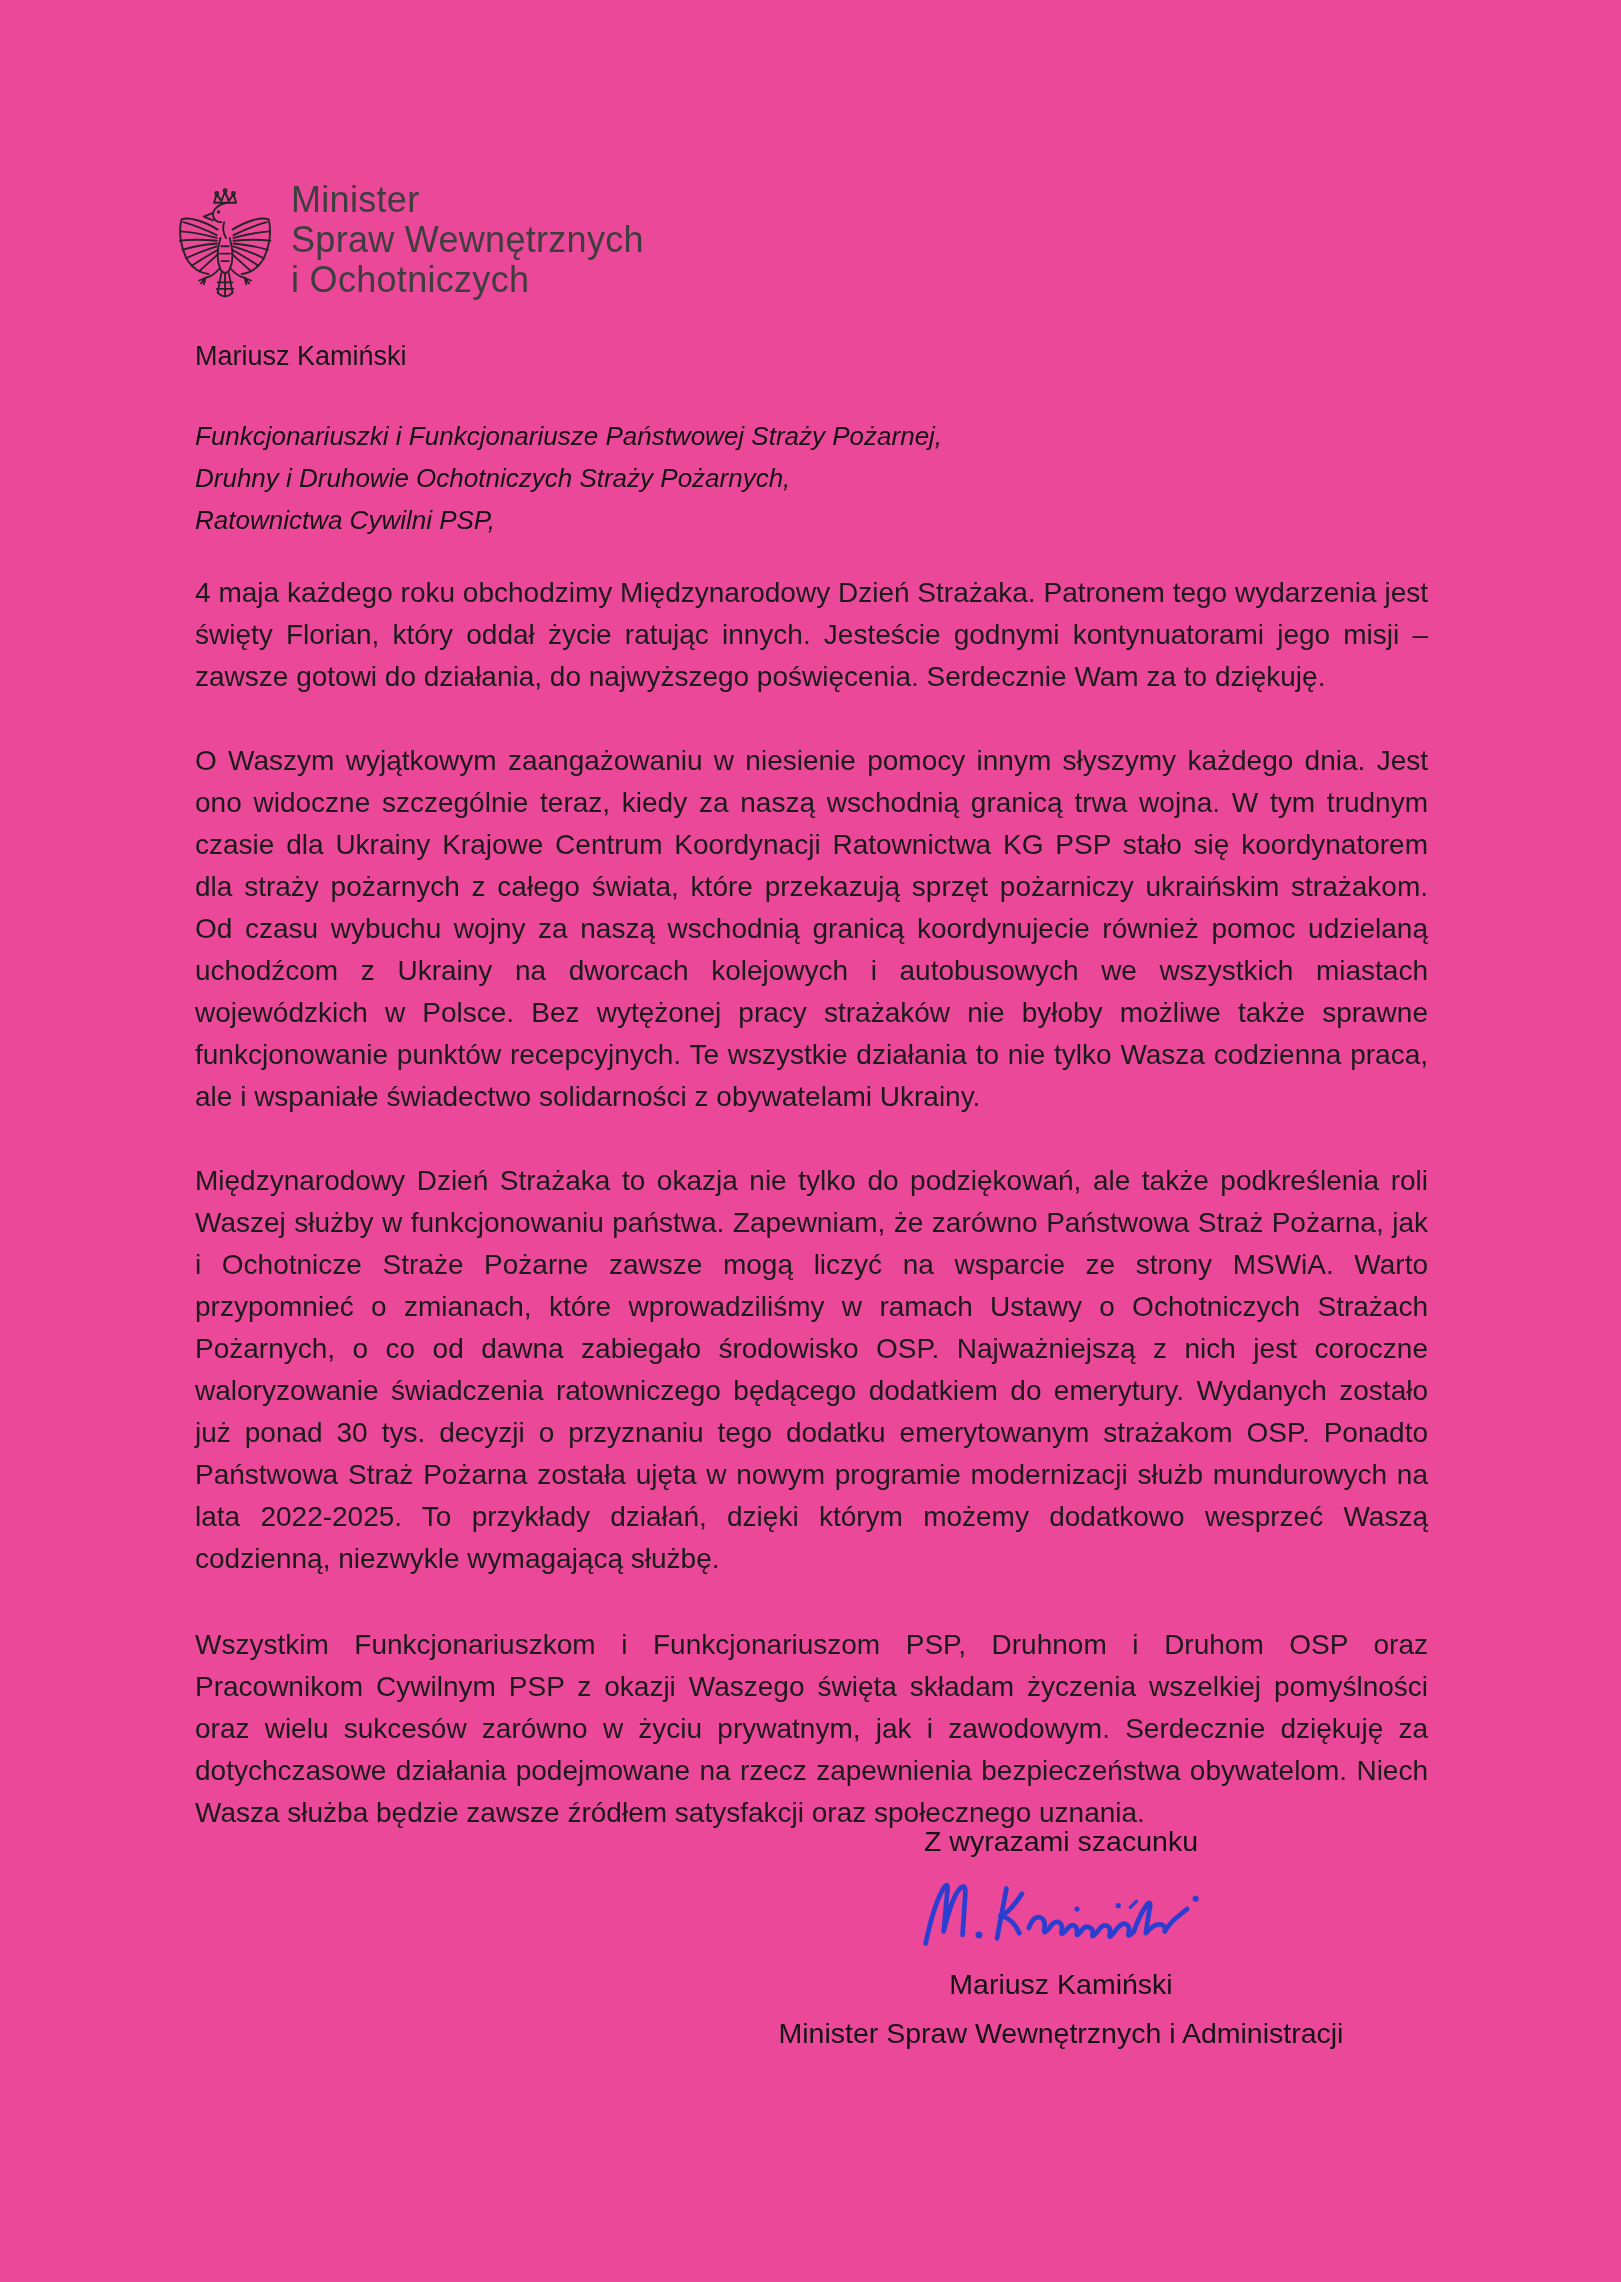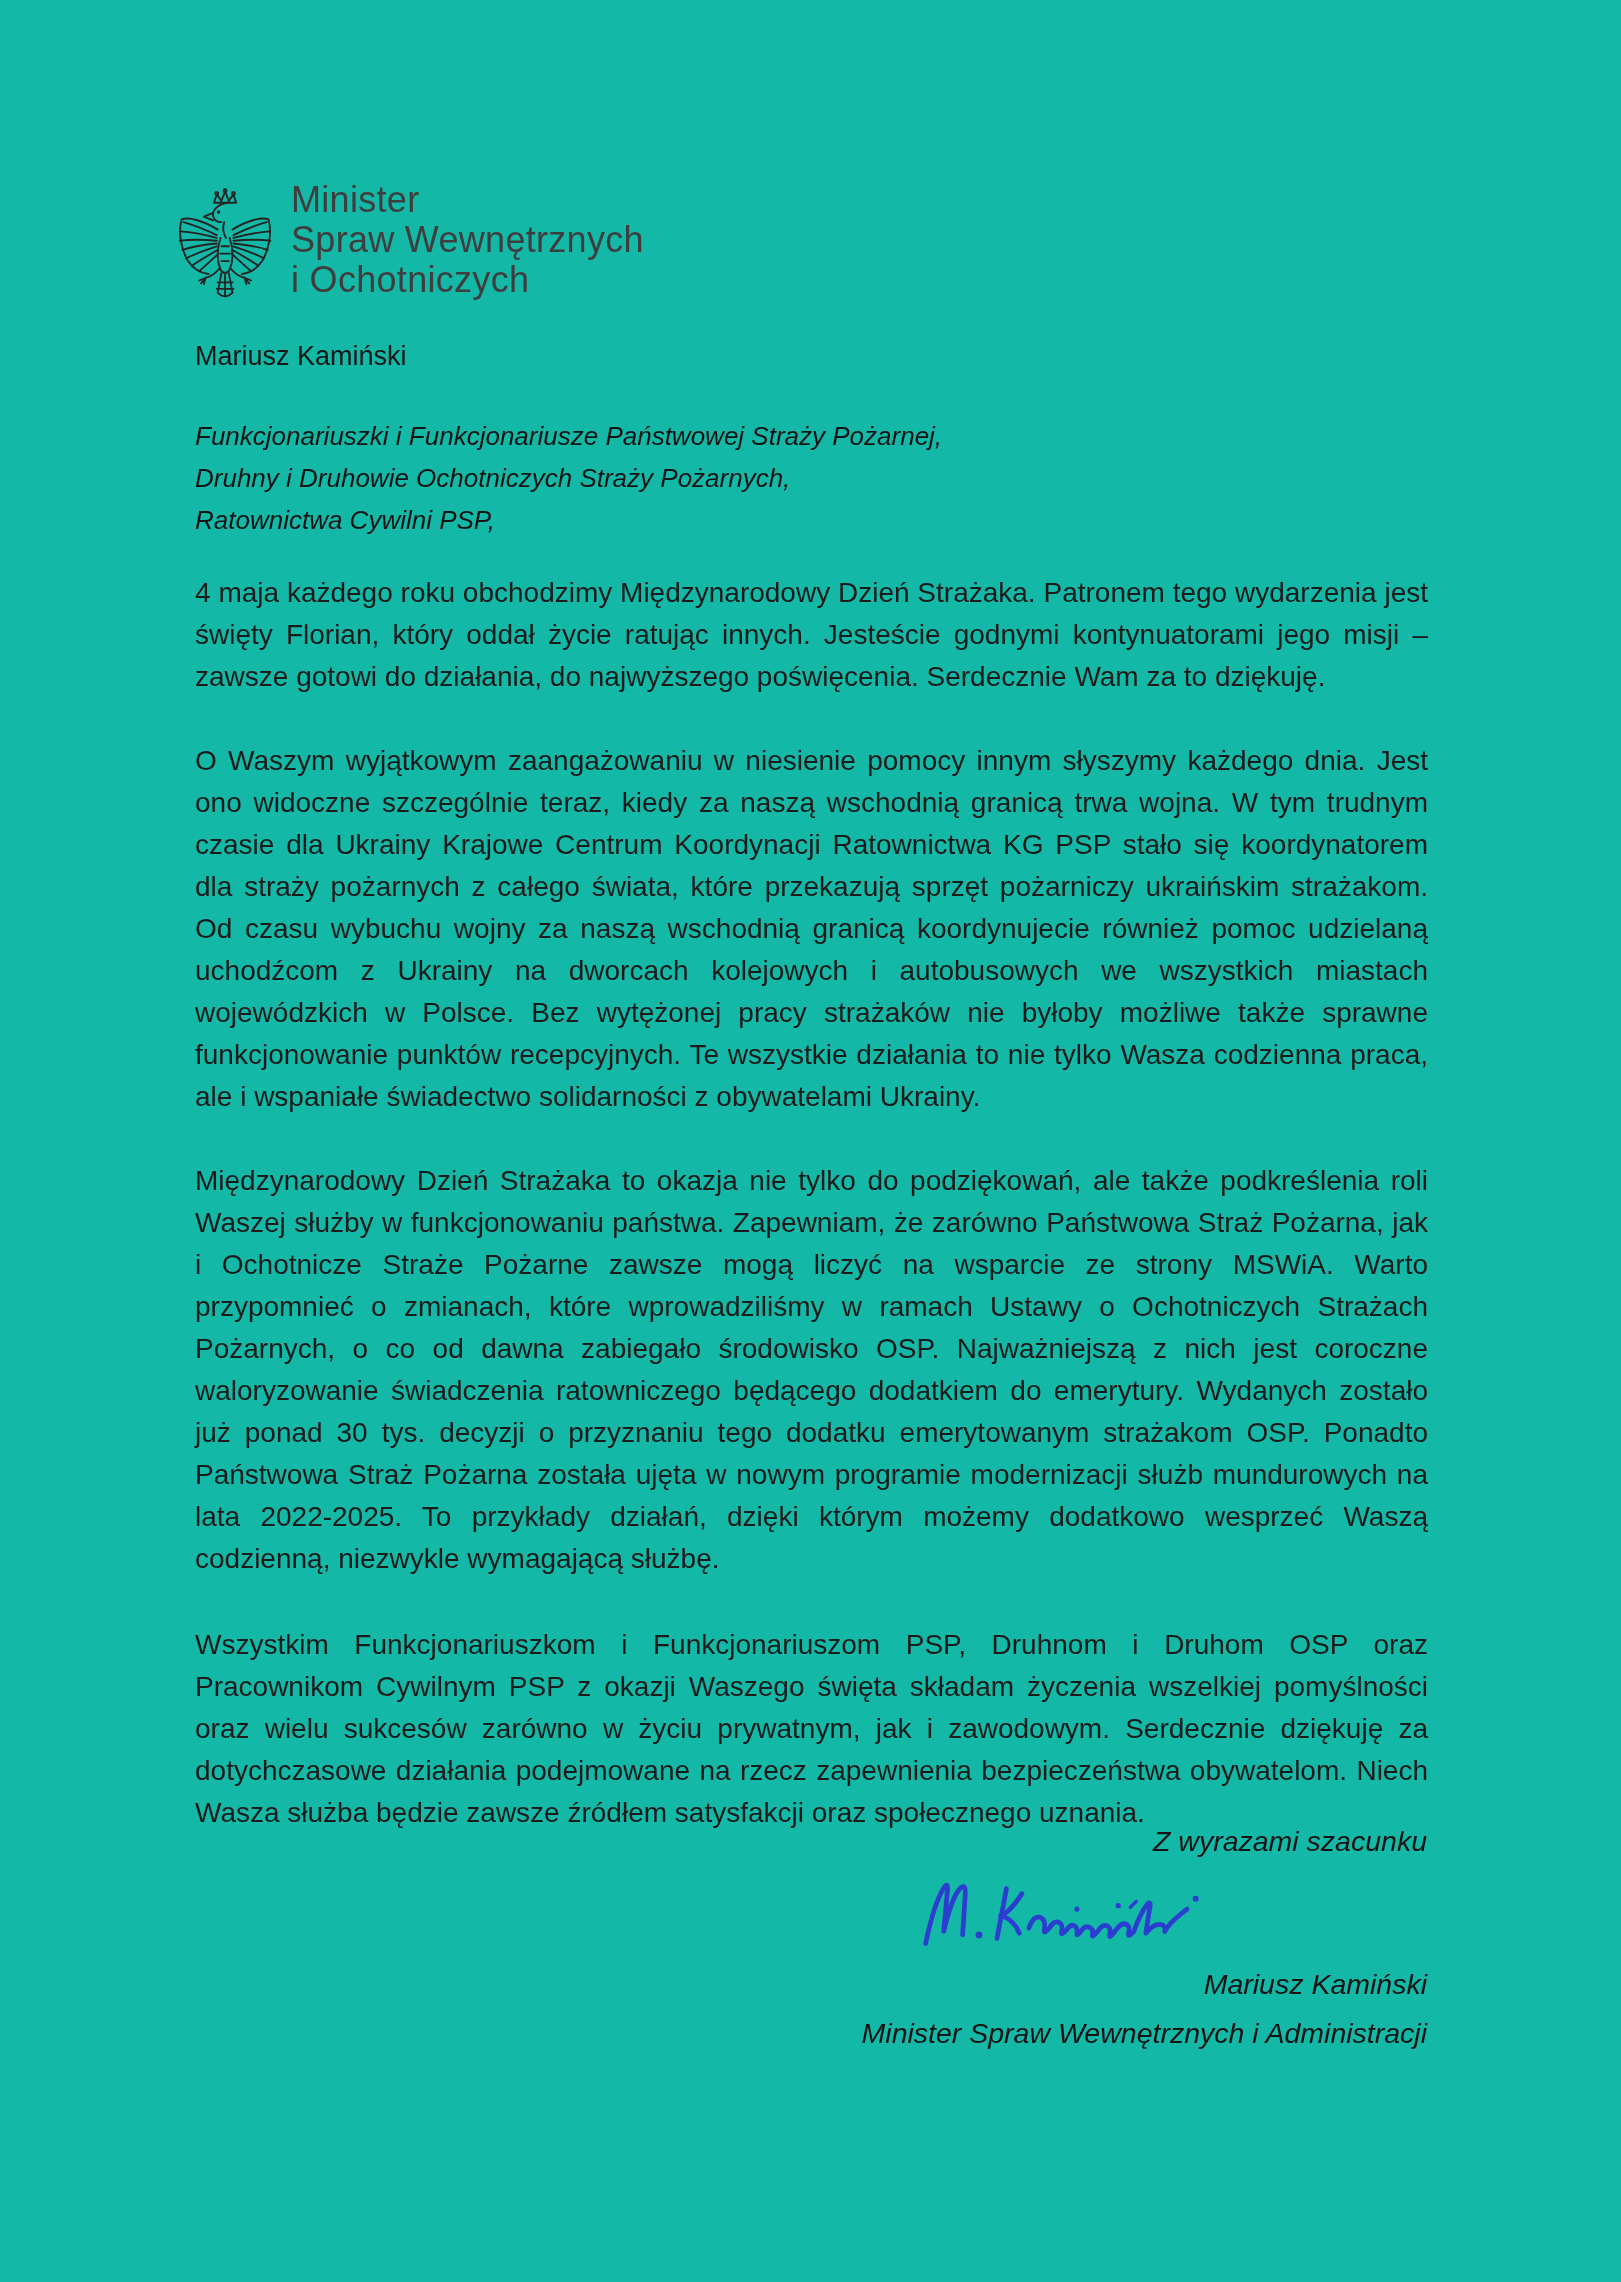--- a/index.html
+++ b/index.html
@@ -1,20 +1,20 @@
 <!DOCTYPE html>
 <html lang="pl" style="font-size:14.3px"><head>
 <meta charset="utf-8">
 <style>
   html, body { margin: 0; padding: 0; background: #ffffff; }
   .page {
     position: relative;
     width: 1622px;
     height: 2282px;
-    background: #14b8a6;
+    background: #ec4899;
     font-family: "Liberation Sans", sans-serif;
     color: #1c1c1c;
     overflow: hidden;
   }
 
   
   .emblem {
     position: absolute;
     left: 175px; top: 187px;
     width: 102px; height: 125px;
@@ -55,22 +55,21 @@
     text-align: justify;
     color: #1b1b1b;
   }
   .body-text p:last-child { margin-bottom: 0; margin-top: 44px; }
 
   
   .closing-block {
     position: absolute;
     left: 695px; top: 1823px;
     width: 732px;
-    text-align: right;
-    font-style: italic;
+    text-align: center;
     font-size: 28.5px;
     line-height: 36px;
     color: #141414;
   }
   .signature-svg {
     display: block;
     margin: 14.3px auto 1.8px auto;
     width: 299px;
     height: 86px;
   }

